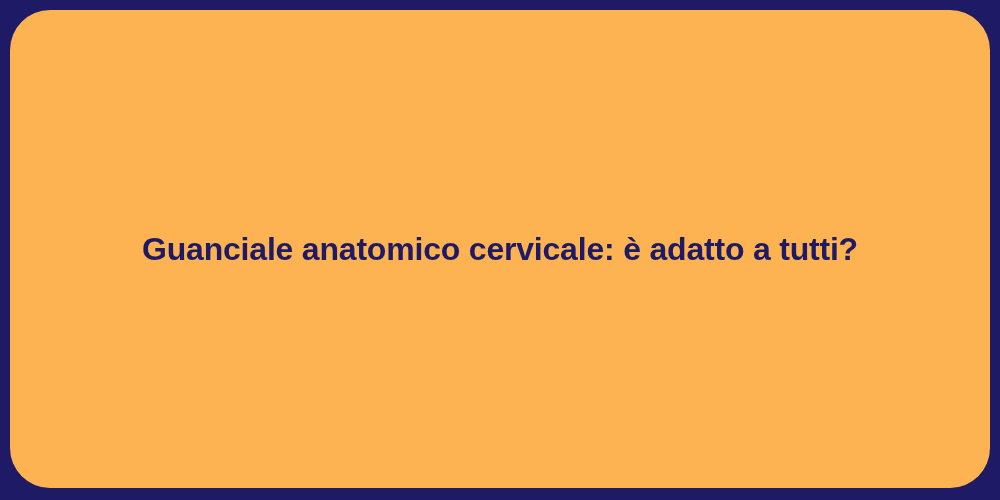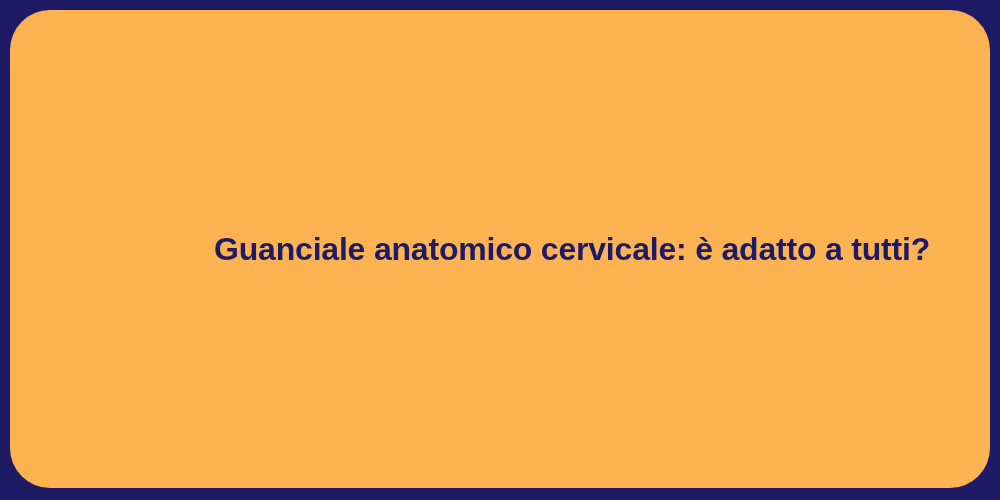--- a/index.html
+++ b/index.html
@@ -22,21 +22,21 @@
   #card {
     position: absolute;
     left: 10px;
     top: 10px;
     right: 10px;
     bottom: 12px;
     background: #fdb351;
     border-radius: 40px;
     display: flex;
     align-items: center;
-    justify-content: flex-end;
+    justify-content: center;
     box-sizing: border-box;
   }
   #title {
     color: #1e1a66;
     font-family: "Liberation Sans", sans-serif;
     font-weight: bold;
     font-size: 32px;
     line-height: 1.25;
     letter-spacing: -0.2px;
     text-align: center;

